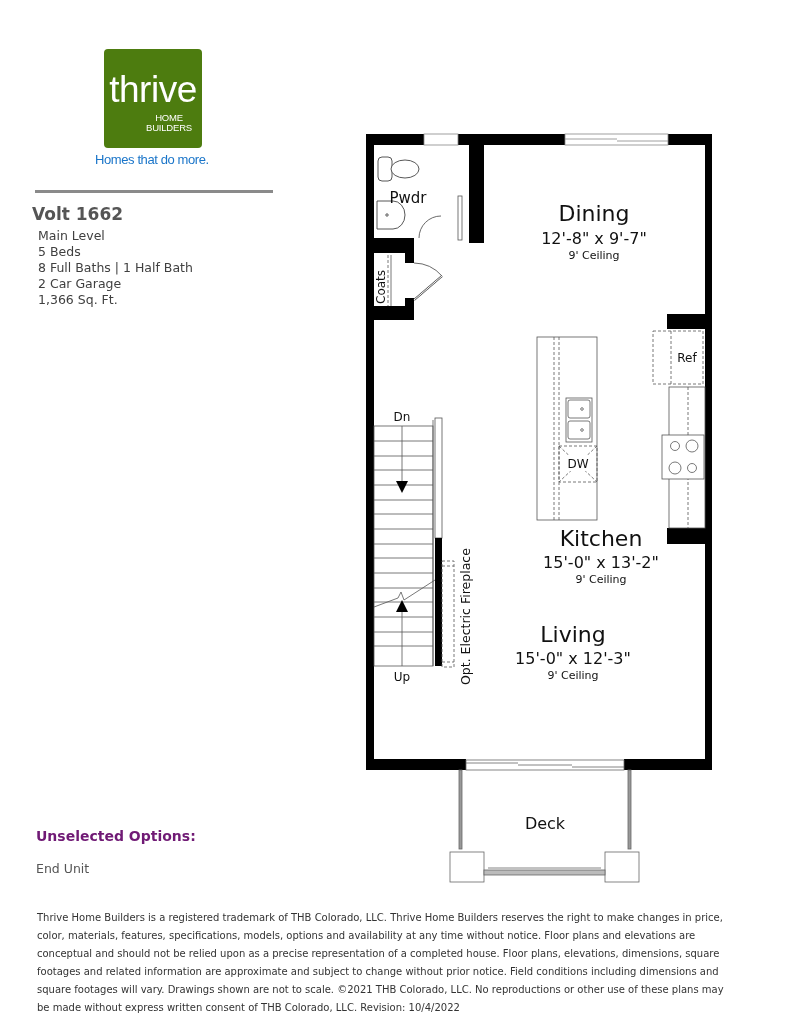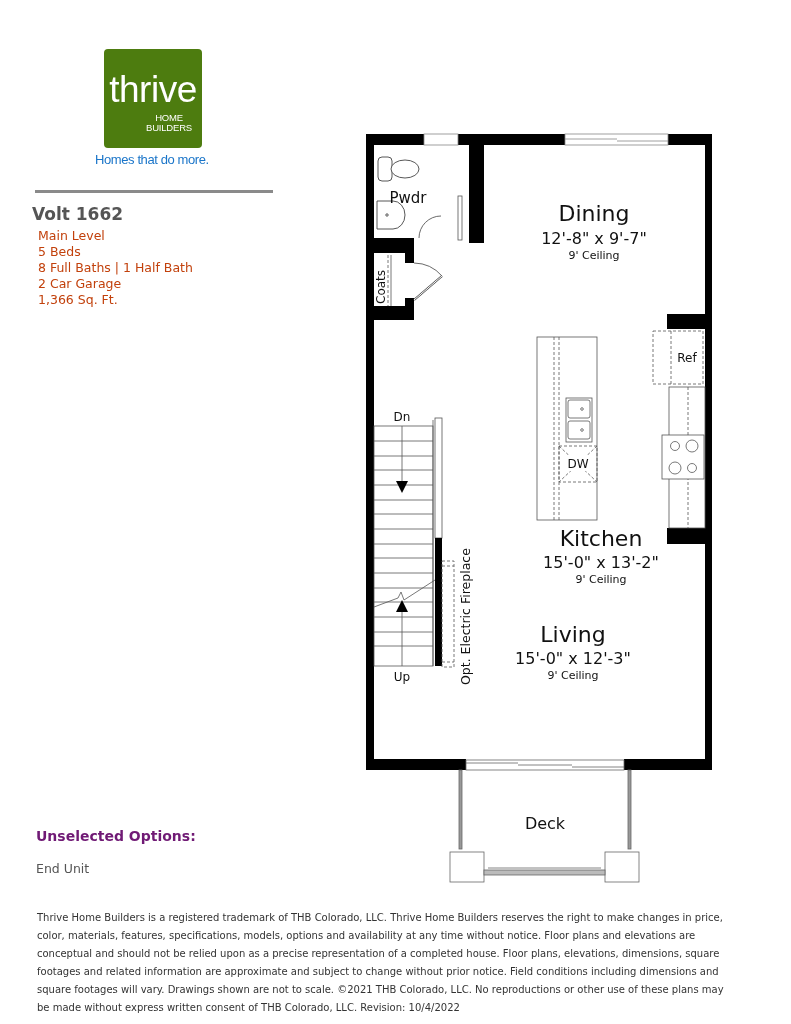--- a/index.html
+++ b/index.html
@@ -3,21 +3,21 @@
 <meta charset="utf-8">
 <style>
   html, body { margin: 0; padding: 0; background: #ffffff; }
   body { width: 791px; height: 1024px; position: relative; overflow: hidden; font-family: "DejaVu Sans", sans-serif; color: #555; }
   .logo { position: absolute; left: 104px; top: 49px; width: 98px; height: 99px; background: #4d7c0f; border-radius: 4px; color: #fff; text-align: center; }
   .logo .brand { display: block; font-family: "Liberation Sans", sans-serif; font-size: 37px; line-height: 37px; margin-top: 22px; letter-spacing: -0.5px; }
   .logo .sub { display: block; font-family: "Liberation Sans", sans-serif; font-size: 9.5px; line-height: 10px; margin-top: 5px; letter-spacing: -0.2px; margin-left: 32px; }
   .tagline { position: absolute; left: 95px; top: 152px; font-family: "Liberation Sans", sans-serif; font-size: 13px; color: #1a75c9; letter-spacing: -0.4px; }
   .divider { position: absolute; left: 35px; top: 190px; width: 238px; height: 3px; background: #8a8a8a; }
   .plan-title { position: absolute; left: 32px; top: 204px; font-size: 17px; font-weight: bold; color: #555; }
-  .plan-info { position: absolute; left: 38px; top: 228px; font-size: 12.5px; line-height: 16px; color: #c2410c; }
+  .plan-info { position: absolute; left: 38px; top: 228px; font-size: 12.5px; line-height: 16px; color: #404040; }
   .plan-info div { white-space: nowrap; }
   .unsel-title { position: absolute; left: 36px; top: 828px; font-size: 14px; font-weight: bold; color: #701a75; }
   .unsel-item { position: absolute; left: 36px; top: 861px; font-size: 12.5px; color: #555; }
   .disclaimer { position: absolute; left: 37px; top: 909px; width: 700px; font-size: 10px; line-height: 18px; color: #333; }
   svg.plan { position: absolute; left: 0; top: 0; }
   svg text { font-family: "DejaVu Sans", sans-serif; fill: #111; }
 </style>
 </head>
 <body>
 

